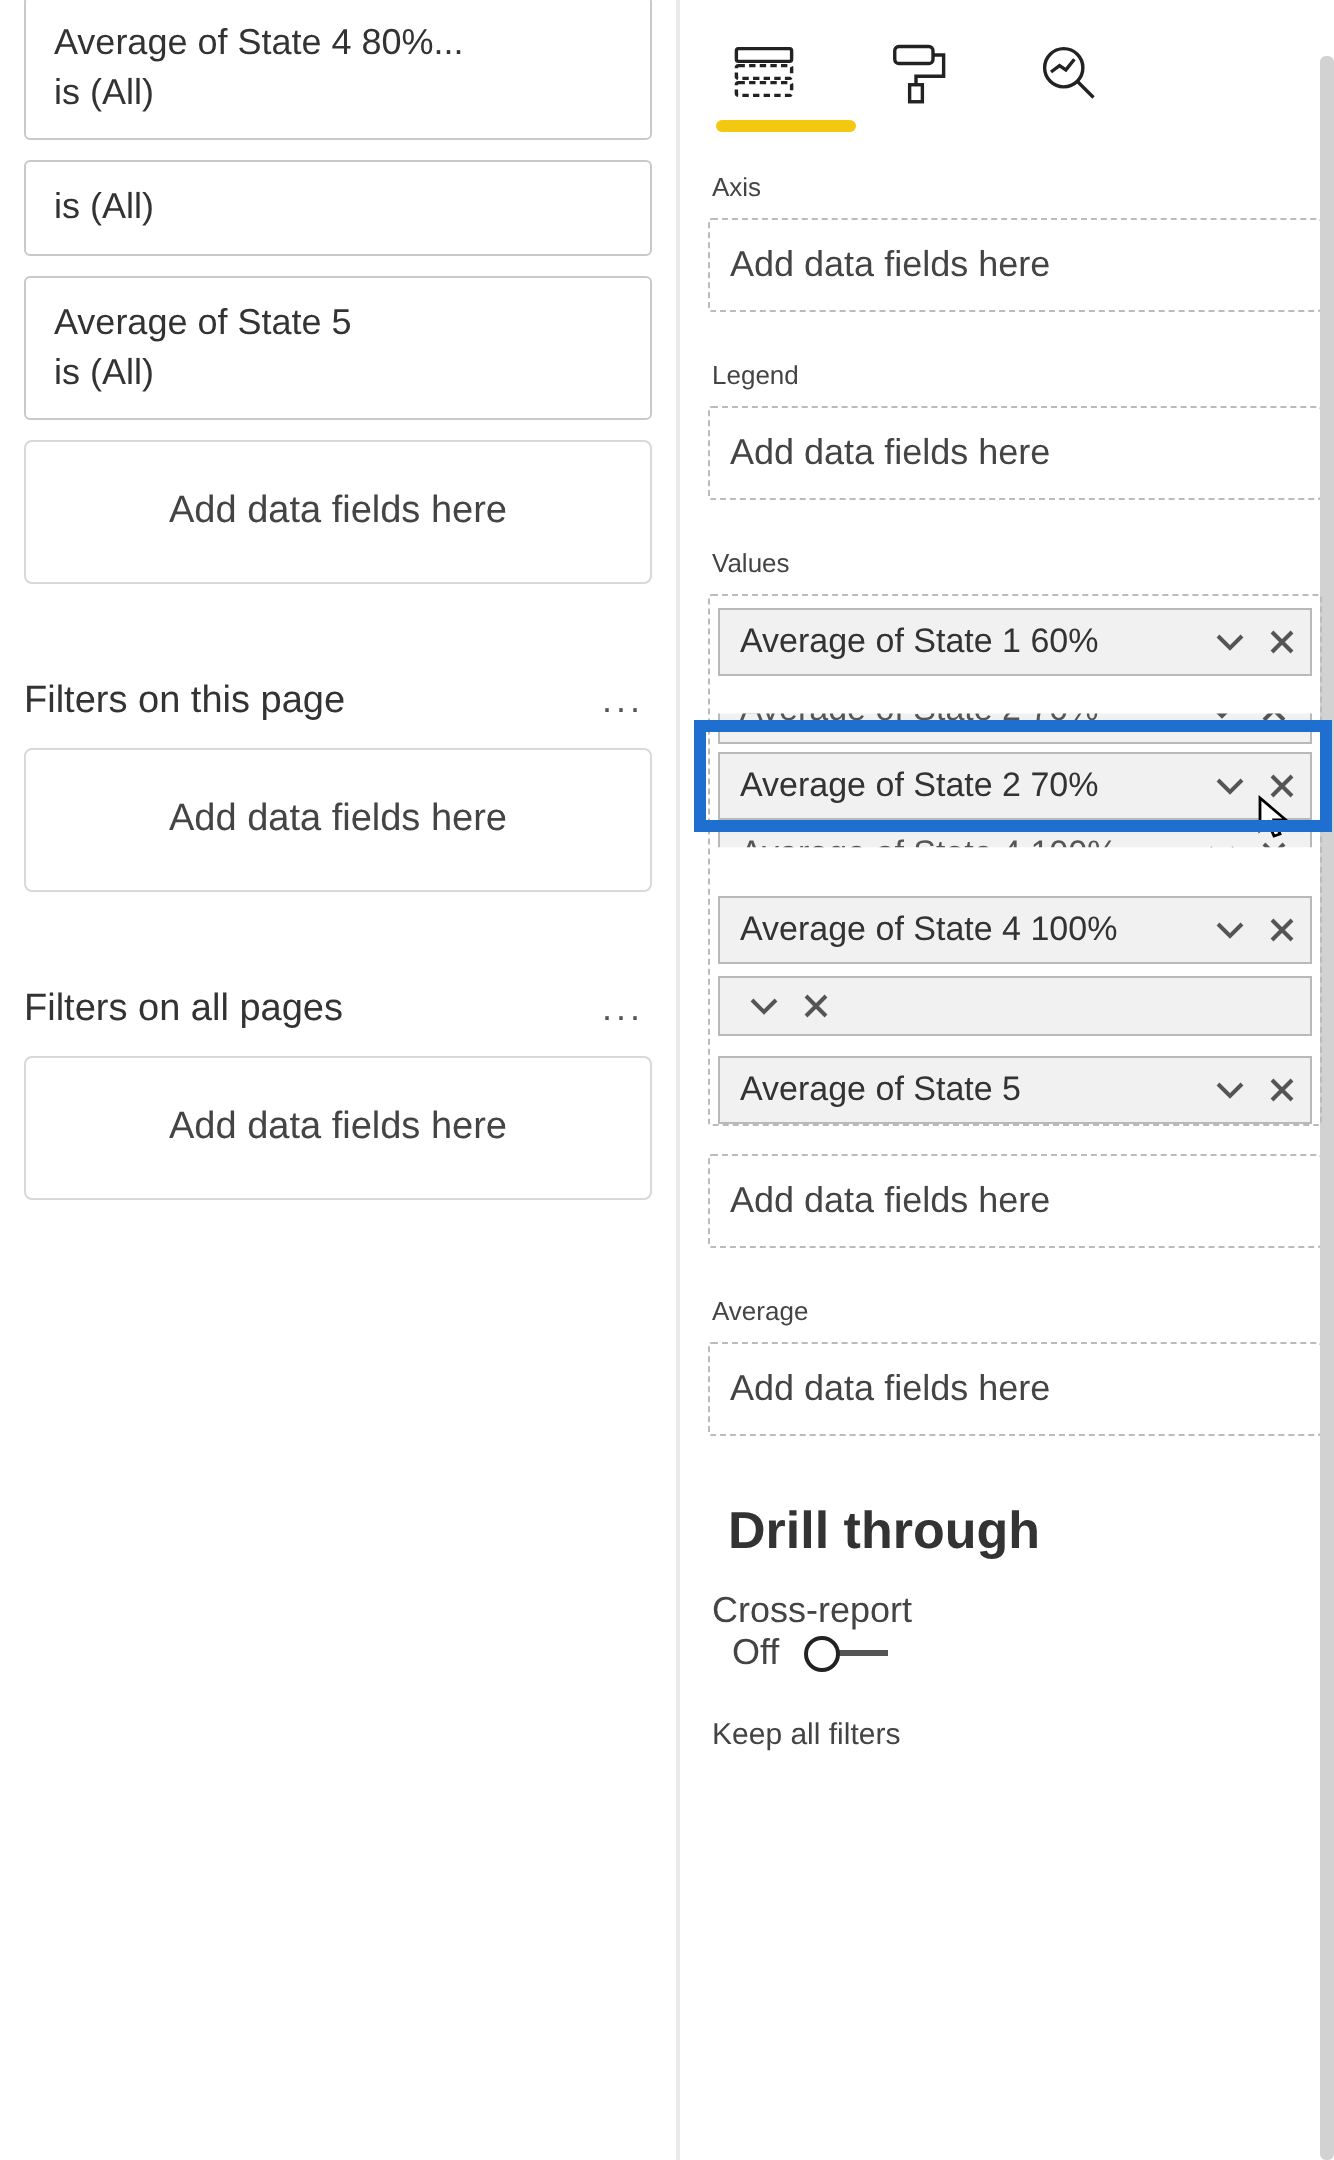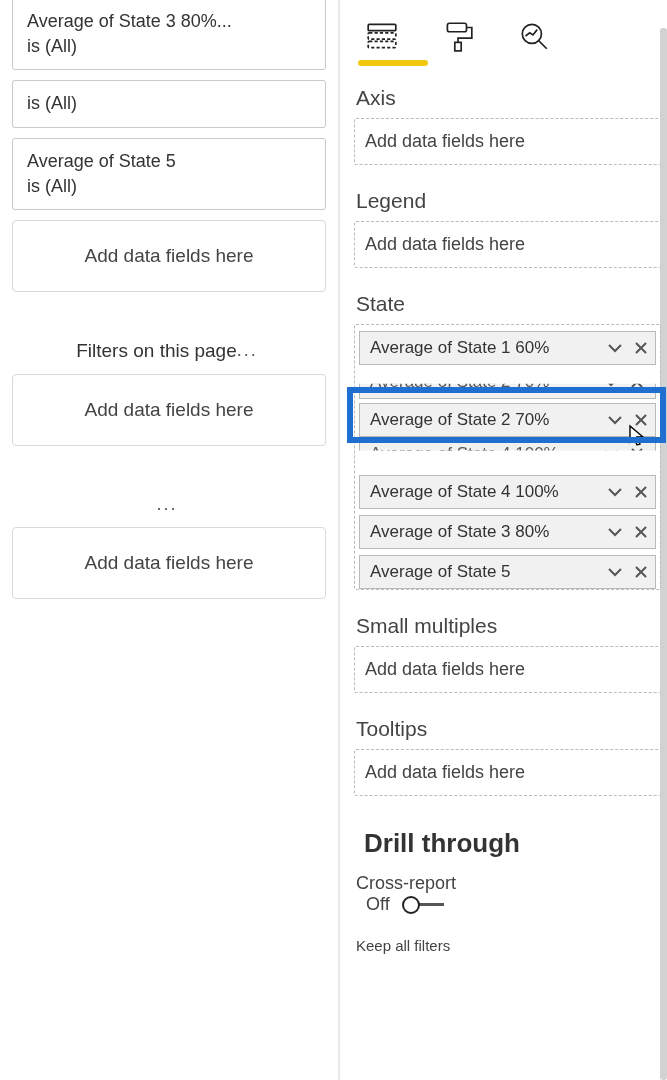--- a/index.html
+++ b/index.html
@@ -30,21 +30,21 @@
     border:1px solid #d9d9d9;
     border-radius:4px;
     background:#fff;
     font-size:19px;
     color:#444;
     padding:24px 0;
     text-align:center;
     margin-bottom:34px;
   }
   .section-head {
-    display:flex; align-items:center; justify-content:center;
+    display:flex; align-items:center; justify-content:space-between;
     font-size:19px; color:#333;
     margin: 14px 0 12px 0;
   }
   .ellipsis {
     letter-spacing:2px; color:#555; font-size:18px; padding-right:4px;
   }
 
   
   .viz-col {
     flex:1;
@@ -67,21 +67,21 @@
     color:#222;
     cursor:pointer;
   }
   .tool-tabs svg { width:34px; height:34px; stroke:#222; fill:none; stroke-width:1.6; }
   .tab-underline {
     height:6px; width:70px; background:#f2c811; border-radius:3px;
     margin-left:4px; margin-top:-2px; margin-bottom:10px;
   }
 
   .sec-label {
-    font-size:21px; color:#444; margin:10px 0 8px 2px;
+    font-size:13px; color:#444; margin:10px 0 8px 2px;
   }
   .dashed-box {
     border:1px dashed #bbb;
     border-radius:2px;
     background:#fff;
     padding:12px 10px;
     font-size:18px;
     color:#444;
     margin-bottom:14px;
   }
@@ -158,40 +158,41 @@
   
   .filters-col { padding-top:0; }
   .filter-card.first { margin-top:-2px; }
 </style>
 </head>
 <body>
 
 <div class="filters-col">
 
   <div class="filter-card first">
-    <div>Average of State 3 80%...</div>
+    <div>Average of State 4 80%...</div>
     <div class="line2">is (All)</div>
   </div>
   <div class="filter-card">
     <div class="line2">is (All)</div>
   </div>
   <div class="filter-card">
     <div>Average of State 5</div>
     <div class="line2">is (All)</div>
   </div>
 
   <div class="dropzone">Add data fields here</div>
 
   <div class="section-head">
     <span>Filters on this page</span>
     <span class="ellipsis">...</span>
   </div>
   <div class="dropzone">Add data fields here</div>
 
   <div class="section-head">
+    <span>Filters on all pages</span>
     <span class="ellipsis">...</span>
   </div>
   <div class="dropzone">Add data fields here</div>
 </div>
 
 <div class="viz-col">
   <div class="scroll-indicator"></div>
 
   <div class="tool-tabs">
     <div class="tab" title="Fields">
@@ -217,21 +218,21 @@
     </div>
   </div>
   <div class="tab-underline"></div>
 
   <div class="sec-label">Axis</div>
   <div class="dashed-box">Add data fields here</div>
 
   <div class="sec-label">Legend</div>
   <div class="dashed-box">Add data fields here</div>
 
-  <div class="sec-label">State</div>
+  <div class="sec-label">Values</div>
   <div class="values-well" style="height:266px;">
 
     <div class="value-pill" style="position:absolute; left:0; right:0; top:2px;">
       <span class="pill-text">Average of State 1 60%</span>
       <span class="pill-actions">
         <svg viewBox="0 0 16 16">
             <path d="M2 5 l6 6 l6 -6"></path>
           </svg>
         <svg viewBox="0 0 16 16">
             <path d="M3 3 l10 10 M13 3 l-10 10"></path>
@@ -287,21 +288,20 @@
       <span class="pill-actions">
         <svg viewBox="0 0 16 16">
             <path d="M2 5 l6 6 l6 -6"></path>
           </svg>
         <svg viewBox="0 0 16 16">
             <path d="M3 3 l10 10 M13 3 l-10 10"></path>
           </svg>
       </span>
     </div>
     <div class="value-pill" style="position:absolute; left:0; right:0; top:186px;">
-      <span class="pill-text">Average of State 3 80%</span>
       <span class="pill-actions">
         <svg viewBox="0 0 16 16">
             <path d="M2 5 l6 6 l6 -6"></path>
           </svg>
         <svg viewBox="0 0 16 16">
             <path d="M3 3 l10 10 M13 3 l-10 10"></path>
           </svg>
       </span>
     </div>
     <div class="value-pill" style="position:absolute; left:0; right:0; top:226px;">
@@ -310,24 +310,23 @@
         <svg viewBox="0 0 16 16">
             <path d="M2 5 l6 6 l6 -6"></path>
           </svg>
         <svg viewBox="0 0 16 16">
             <path d="M3 3 l10 10 M13 3 l-10 10"></path>
           </svg>
       </span>
     </div>
   </div>
 
-  <div class="sec-label">Small multiples</div>
   <div class="dashed-box">Add data fields here</div>
 
-  <div class="sec-label">Tooltips</div>
+  <div class="sec-label">Average</div>
   <div class="dashed-box">Add data fields here</div>
 
   <div class="drill-head">Drill through</div>
   <div class="cross-report">Cross-report</div>
   <div class="toggle-row">
     <span class="state">Off</span>
     <div class="toggle">
       <div class="track"></div>
         <div class="knob"></div>
     </div>

